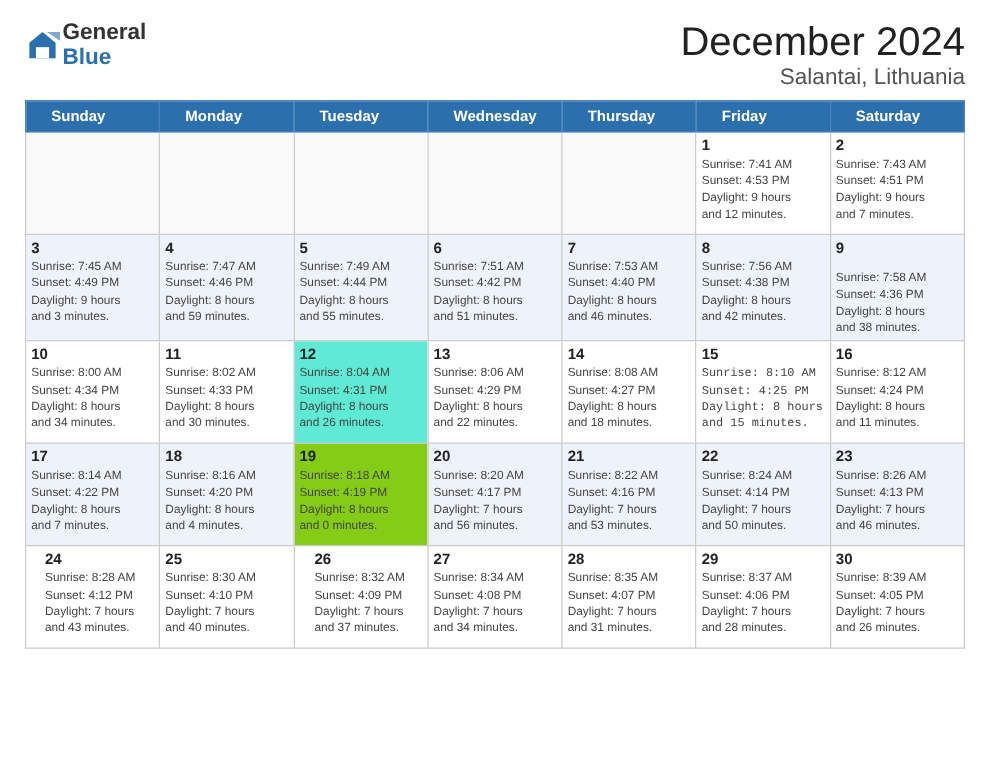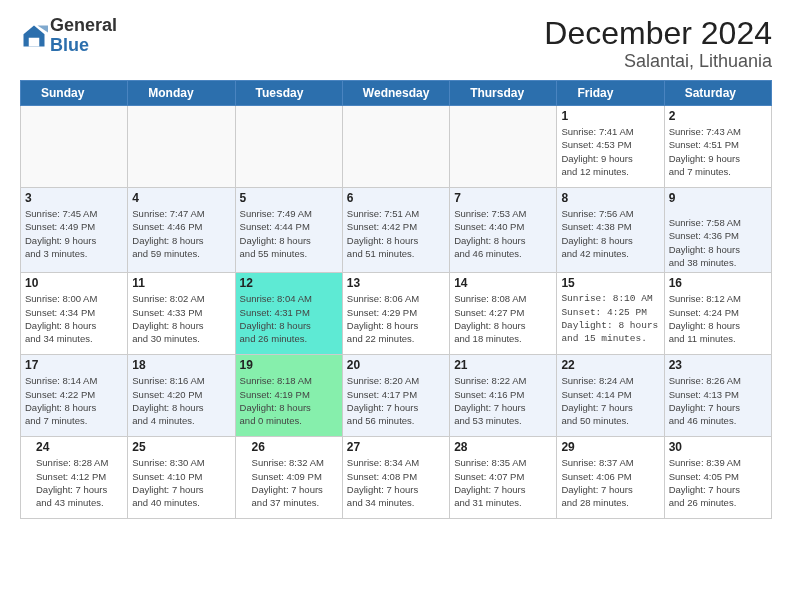--- a/index.html
+++ b/index.html
@@ -257,21 +257,21 @@
 Daylight: 8 hours
 and 7 minutes.</div>
           </td>
           <td style="background: rgb(238, 243, 251);">
             <div class="day-number">18</div>
             <div class="day-info" style="white-space: pre-line;">Sunrise: 8:16 AM
 Sunset: 4:20 PM
 Daylight: 8 hours
 and 4 minutes.</div>
           </td>
-          <td style="background: #86efac;">
+          <td style="background: #84cc16;">
             <div class="day-number">19</div>
             <div class="day-info" style="white-space: pre-line;">Sunrise: 8:18 AM
 Sunset: 4:19 PM
 Daylight: 8 hours
 and 0 minutes.</div>
           </td>
           <td style="background: rgb(238, 243, 251);">
             <div class="day-number">20</div>
             <div class="day-info" style="white-space: pre-line;">Sunrise: 8:20 AM
 Sunset: 4:17 PM

